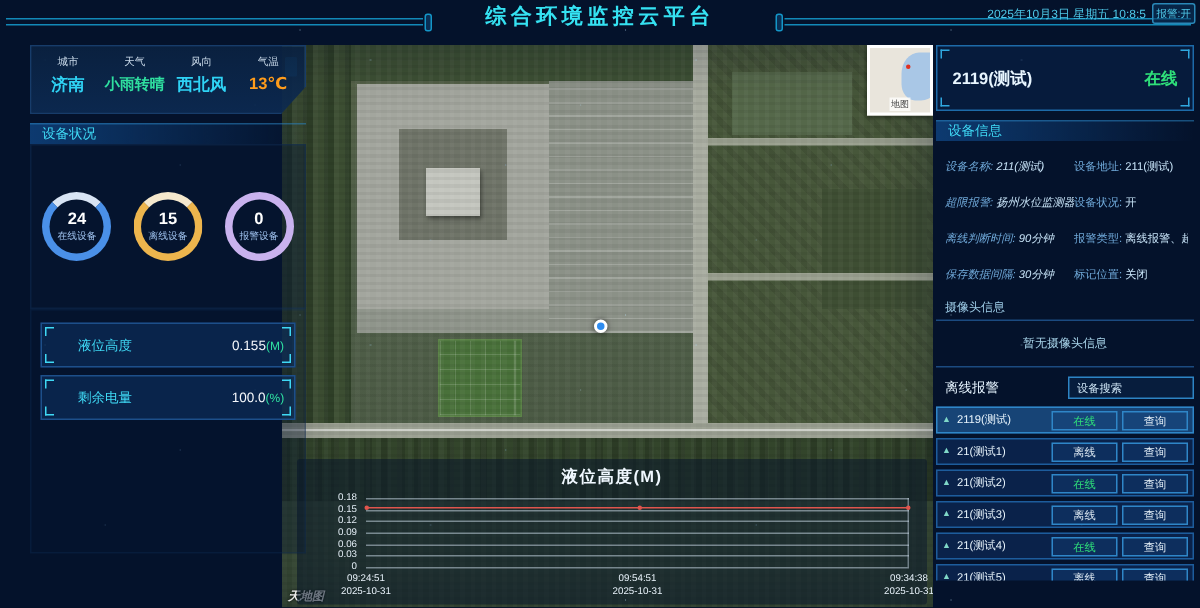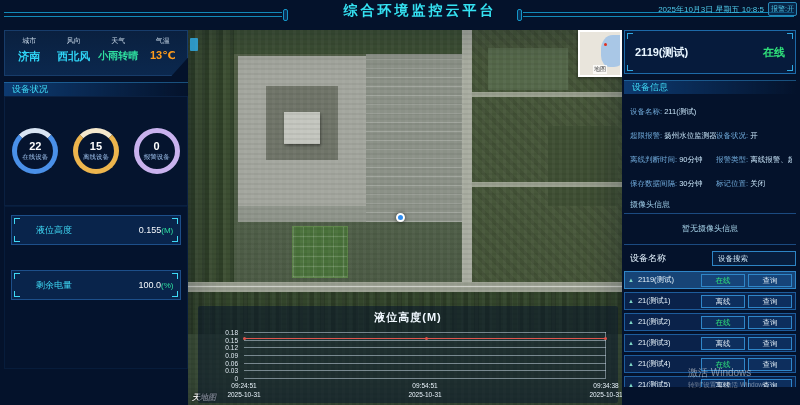--- a/index.html
+++ b/index.html
@@ -12,49 +12,49 @@
       radial-gradient(1px 1px at 30px 40px, rgba(170,220,255,.8), transparent 60%),
       radial-gradient(1px 1px at 120px 110px, rgba(150,200,255,.6), transparent 60%),
       radial-gradient(1px 1px at 200px 20px, rgba(190,230,255,.7), transparent 60%),
       radial-gradient(1px 1px at 70px 160px, rgba(150,200,255,.5), transparent 60%),
       radial-gradient(1px 1px at 170px 70px, rgba(190,230,255,.45), transparent 60%);
     background-size:217px 190px; }
   
   .hdr-line { position:absolute; height:5px; border-top:1px solid #1496c8; border-bottom:1px solid #1496c8; opacity:.9; }
   .hdr-cap  { position:absolute; width:5px; height:12px; border:1px solid #1496c8; border-radius:2px; background:#0a2f55; }
   #title { position:absolute; left:50%; top:2px; transform:translateX(-50%); color:#35e2f2;
-    font-size:14px; font-weight:bold; letter-spacing:3px; white-space:nowrap; z-index:2;margin-left:20px; }
+    font-size:14px; font-weight:bold; letter-spacing:3px; white-space:nowrap; z-index:2; }
   #datetime { position:absolute; right:36px; top:4px; font-size:8px; color:#4fc8e8; z-index:2; }
   #alarm-badge { position:absolute; right:3px; top:2px; font-size:7px; color:#4fc8e8;
     border:1px solid #2a88b8; border-radius:2px; padding:1px 2px; background:rgba(10,50,90,.6); z-index:3; }
   
   .sec-hdr { height:14px; line-height:13px; font-size:9px; color:#3fd9f5; padding-left:8px;
     background:linear-gradient(90deg,#0d3a70,rgba(13,58,112,0)); border-top:1px solid rgba(42,130,190,.55); }
   
-  #left-col { position:absolute; left:4px; top:30px; width:184px; z-index:2; }
+  #left-col { position:absolute; left:20px; top:30px; width:184px; z-index:2; }
   #weather-card { height:46px; display:flex; padding:5px 2px 3px;
     background:linear-gradient(180deg,rgba(10,33,64,.95),rgba(12,42,82,.9));
     border:1px solid #173c6a; clip-path:polygon(0 0,100% 0,100% 60%,91% 100%,0 100%); }
   .w-item { flex:1; text-align:center; }
   .w-label { font-size:7px; color:#c8d8e8; margin-bottom:3px; }
   .w-value { font-size:11px; font-weight:bold; white-space:nowrap; }
   .w0 .w-value,.w1 .w-value { color:#2fd3f5; }
   .w2 .w-value { color:#2fe0a0; font-size:10px; }
   .w3 .w-value { color:#ff9c1b; }
   #ds-body { height:110px; background:rgba(6,24,50,.45); border:1px solid rgba(18,50,94,.4);
     display:flex; align-items:center; justify-content:space-around; }
   .ring { width:46px; height:46px; border-radius:50%; border:5px solid; display:flex;
     flex-direction:column; align-items:center; justify-content:center; }
   .ring-blue   { border-color:#4a90e8; border-top-color:#d8e4f4; }
   .ring-yellow { border-color:#edb54d; border-top-color:#f5e8cd; }
   .ring-purple { border-color:#c9b2ee; }
   .ring-count { font-size:11px; font-weight:bold; color:#fff; }
   .ring-label { font-size:6.5px; color:#9fc2ee; margin-top:1px; }
   #factor-body { background:rgba(6,24,50,.35); padding:8px 6px 2px; height:163px; border:1px solid rgba(18,50,94,.3); }
-  .factor-card { position:relative; height:30px; margin-bottom:25px; background:rgba(12,44,88,.7);
+  .factor-card { position:relative; height:30px; margin-bottom:5px; background:rgba(12,44,88,.7);
     border:1px solid #1d4f8a; display:flex; align-items:center; }
   .f-label { flex:1; text-align:center; font-size:9px; color:#3fd9f5; }
   .f-value { flex:1; text-align:center; font-size:9px; }
   .f-num { color:#f5f8fc;padding-left:36px; } .f-unit { color:#2fe0a0; font-size:8px; }
   .cnr { position:absolute; width:6px; height:6px; border-color:#3fd9f5; border-style:solid; border-width:0; }
   .cnr.tl { left:2px; top:2px;   border-left-width:1.5px; border-top-width:1.5px; }
   .cnr.tr { right:2px; top:2px;  border-right-width:1.5px; border-top-width:1.5px; }
   .cnr.bl { left:2px; bottom:2px; border-left-width:1.5px; border-bottom-width:1.5px; }
   .cnr.br { right:2px; bottom:2px; border-right-width:1.5px; border-bottom-width:1.5px; }
   
@@ -121,21 +121,21 @@
   
   #right-col { position:absolute; left:624px; top:30px; width:172px; height:357px; overflow:hidden; z-index:2; }
   #dev-card { position:relative; height:44px; border:1px solid #1d6aa8; background:rgba(10,35,75,.55);
     display:flex; align-items:center; justify-content:space-between; padding:0 10px; }
   #dev-card .cnr { border-color:#2fa8e0; }
   #dev-name { font-size:11px; font-weight:bold; color:#e8f6ff; }
   #dev-status { font-size:11px; font-weight:bold; color:#2fe07a; }
   #info-hdr { margin-top:6px; }
   #info-grid { padding:6px 4px 0 6px; }
   .info-row { display:flex; margin-bottom:6px; white-space:nowrap; }
-  .i-cell1 { width:86px; overflow:hidden; }
+  .i-cell1 { width:86px; overflow:hidden;font-style:italic; }
   .i-cell2 { flex:1; overflow:hidden; }
   .i-lb { font-size:7.5px; color:#6fa8d8; }
   .i-vl { font-size:7.5px; color:#c8e4f8; }
   #camera-hdr { font-size:8px; color:#9fcde8; padding:3px 0 3px 6px; border-bottom:1px solid #1b4a80; }
   #camera-empty { text-align:center; padding:9px 0 10px; font-size:8px; color:#a8d4ea; border-bottom:1px solid #1b4a80; }
   #list-bar { margin-top:4px; height:18px; display:flex; align-items:center; justify-content:space-between; }
   #list-tab { font-size:9px; color:#e6f4ff; padding-left:6px; }
   #search-input { width:84px; height:15px; background:rgba(10,40,80,.5); border:1px solid #2d84c4;
     color:#d8ecf8; font-size:7.5px; padding:0 5px; outline:none; font-family:inherit; }
   #search-input::placeholder { color:#cfe6f6; }
@@ -167,38 +167,38 @@
   <div id="title">综合环境监控云平台</div>
   <div id="datetime">2025年10月3日 星期五 10:8:5</div>
   <div id="alarm-badge">报警:开</div>
 
   <div id="left-col">
     <div id="weather-card">
       <div class="w-item w0">
         <div class="w-label">城市</div>
         <div class="w-value">济南</div>
       </div>
+      <div class="w-item w2">
+        <div class="w-label">天气</div>
+        <div class="w-value">小雨转晴</div>
+      </div>
       <div class="w-item w1">
         <div class="w-label">风向</div>
         <div class="w-value">西北风</div>
       </div>
-      <div class="w-item w2">
-        <div class="w-label">天气</div>
-        <div class="w-value">小雨转晴</div>
-      </div>
       <div class="w-item w3">
         <div class="w-label">气温</div>
         <div class="w-value">13℃</div>
       </div>
     </div>
 
     <div class="sec-hdr" style="margin-top:6px;">设备状况</div>
     <div id="ds-body">
       <div class="ring ring-blue">
-        <div class="ring-count">22</div>
+        <div class="ring-count">24</div>
         <div class="ring-label">在线设备</div>
       </div>
       <div class="ring ring-yellow">
         <div class="ring-count">15</div>
         <div class="ring-label">离线设备</div>
       </div>
       <div class="ring ring-purple">
         <div class="ring-count">0</div>
         <div class="ring-label">报警设备</div>
       </div>
@@ -308,40 +308,41 @@
         <span class="cnr bl"></span>
         <span class="cnr br"></span>
       <div id="dev-name">2119(测试)</div>
       <div id="dev-status">在线</div>
     </div>
 
     <div class="sec-hdr" id="info-hdr">设备信息</div>
     <div id="info-grid">
       <div class="info-row">
         <div class="i-cell1"><span class="i-lb">设备名称: </span><span class="i-vl">211(测试)</span></div>
+        <div class="i-cell2"><span class="i-lb">设备地址: </span><span class="i-vl">211(测试)</span></div>
       </div>
       <div class="info-row">
         <div class="i-cell1"><span class="i-lb">超限报警: </span><span class="i-vl">扬州水位监测器</span></div>
         <div class="i-cell2"><span class="i-lb">设备状况: </span><span class="i-vl">开</span></div>
       </div>
       <div class="info-row">
         <div class="i-cell1"><span class="i-lb">离线判断时间: </span><span class="i-vl">90分钟</span></div>
         <div class="i-cell2"><span class="i-lb">报警类型: </span><span class="i-vl">离线报警、超限报警</span></div>
       </div>
       <div class="info-row">
         <div class="i-cell1"><span class="i-lb">保存数据间隔: </span><span class="i-vl">30分钟</span></div>
         <div class="i-cell2"><span class="i-lb">标记位置: </span><span class="i-vl">关闭</span></div>
       </div>
     </div>
 
     <div id="camera-hdr">摄像头信息</div>
     <div id="camera-empty">暂无摄像头信息</div>
 
     <div id="list-bar">
-      <div id="list-tab">设备名称</div>
+      <div id="list-tab">离线报警</div>
       <input id="search-input" placeholder="设备搜索" style="">
     </div>
 
     <div id="device-rows">
       <div class="drow selected">
         <span class="sig">▲</span>
         <span class="dname">2119(测试)</span>
         <span class="rbtn status-btn">在线</span>
         <span class="rbtn query-btn">查询</span>
       </div>
@@ -378,18 +379,14 @@
       <div class="drow">
         <span class="sig">▲</span>
         <span class="dname">21(测试6)</span>
         <span class="rbtn status-btn">在线</span>
         <span class="rbtn query-btn">查询</span>
       </div>
 
     </div>
   </div>
 
-  <div id="win-mark">
-    <div class="l1">激活 Windows</div>
-    <div class="l2">转到"设置"以激活 Windows。</div>
-  </div>
 
 </div>
 
 </body></html>

